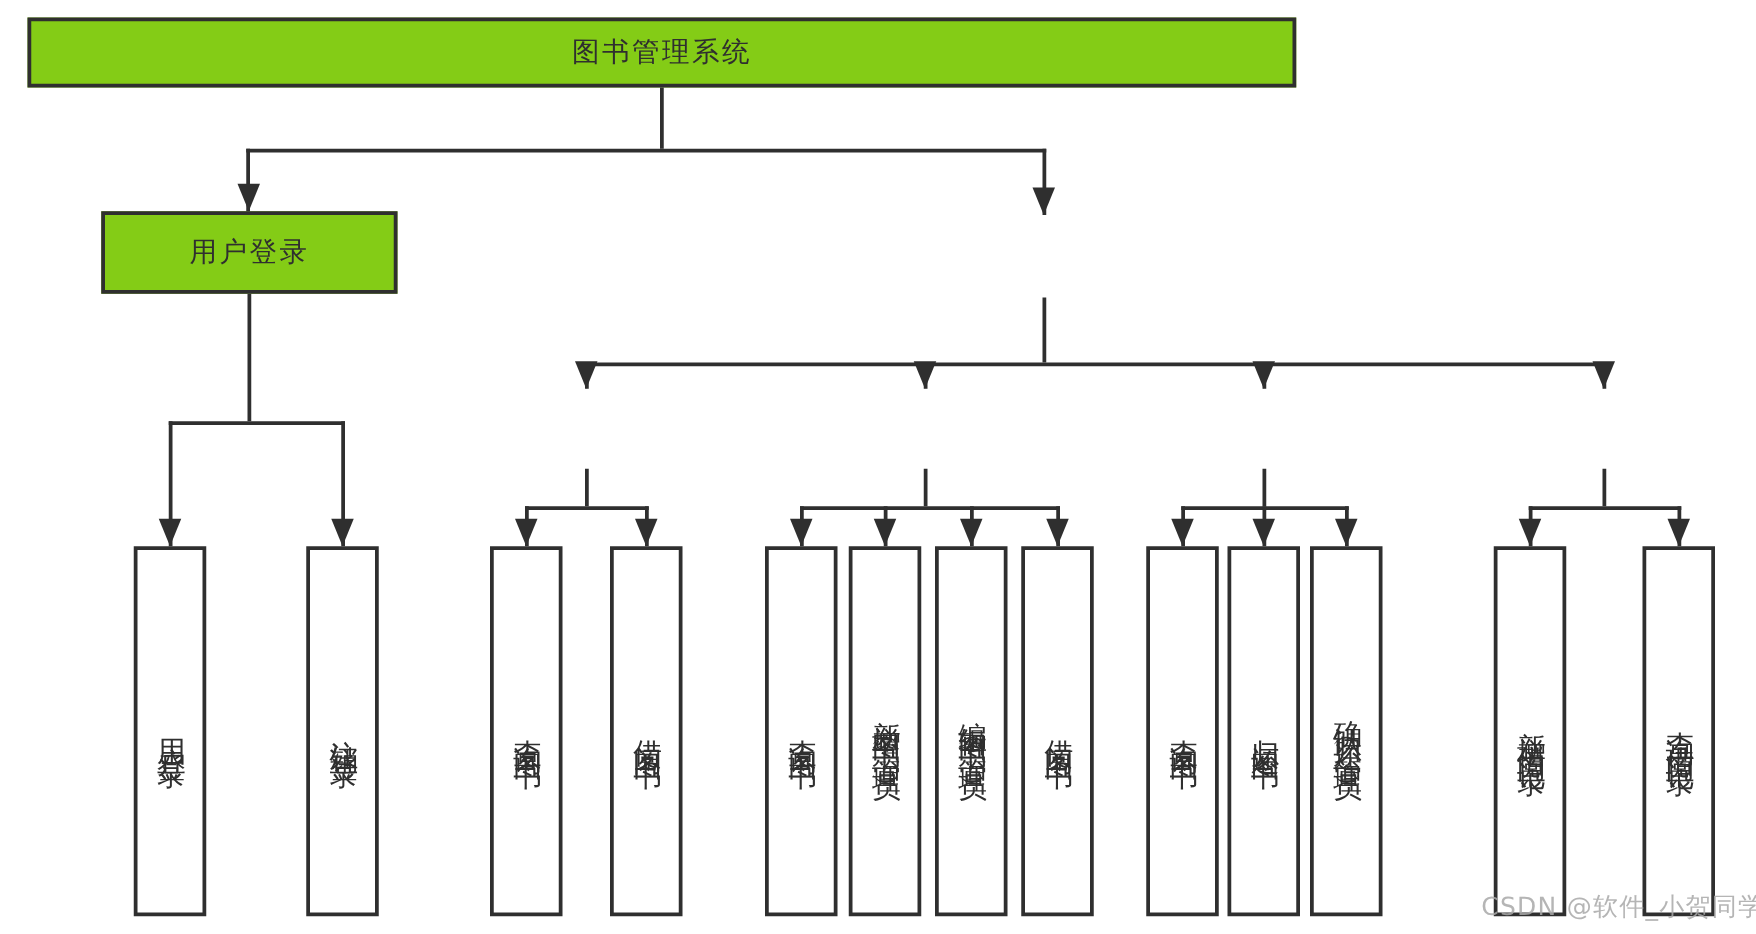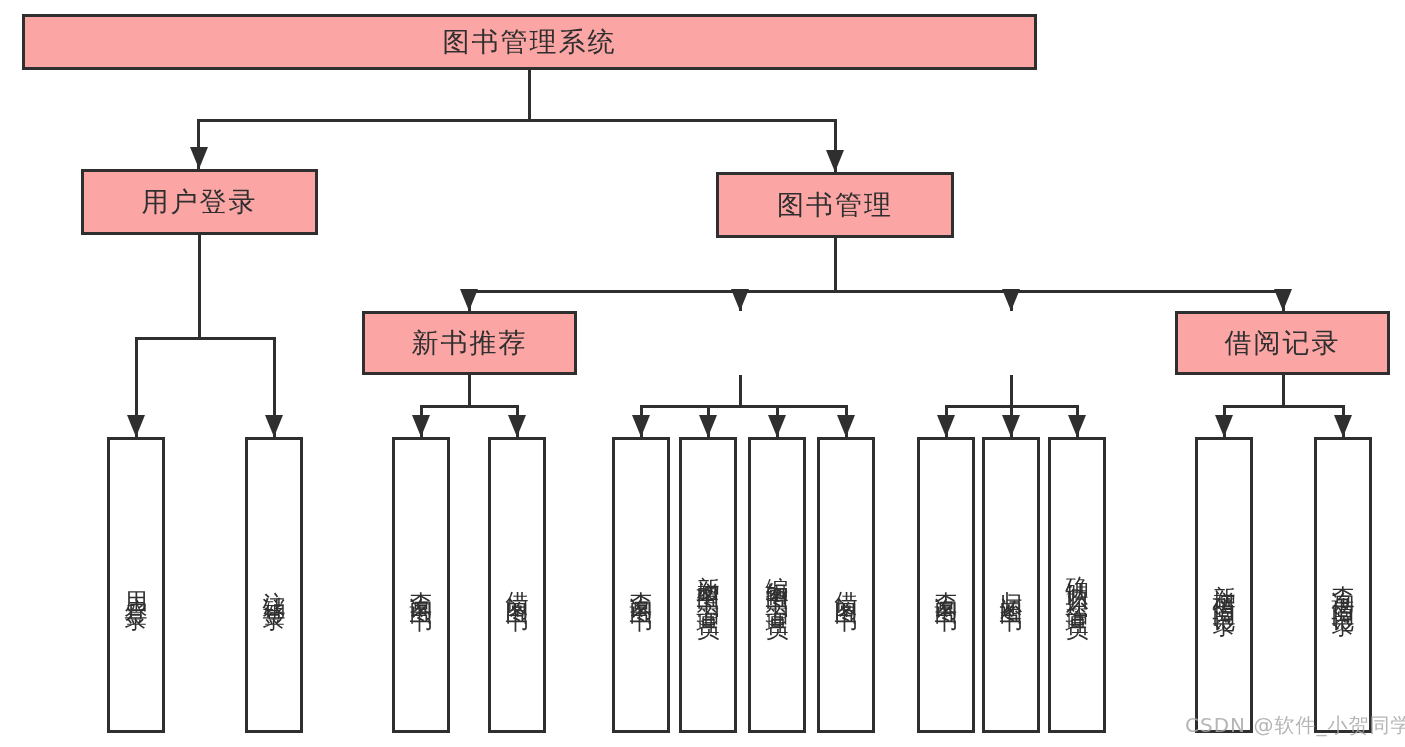--- a/index.html
+++ b/index.html
@@ -1,22 +1,22 @@
 <!DOCTYPE html>
 <html><head>
 <meta charset="utf-8">
 <style>
   * { margin:0; padding:0; box-sizing:border-box; }
   html,body { background:#ffffff; }
   body { font-family:"DejaVu Sans", sans-serif; color:#2f2f2f; }
   .canvas { position:relative; width:1405px; height:747px; background:#ffffff; overflow:hidden; }
 
-  .box { position:absolute; border:3px solid #2f2f2f; background:#fca5a5;
+  .box { position:absolute; border:3px solid #2f2f2f; background:#84cc16;
          display:flex; align-items:center; justify-content:center;
-         font-size:27px; letter-spacing:2px; }
+         font-size:22px; letter-spacing:2px; }
   .vbox { position:absolute; border:3px solid #2f2f2f; background:#ffffff;
           display:flex; align-items:center; justify-content:center; }
   .vbox span { writing-mode:vertical-rl; text-orientation:mixed;
                font-size:23px; letter-spacing:6px; line-height:1; }
 
   .line { position:absolute; background:#2f2f2f; }
   .arrow { position:absolute; width:0; height:0;
            border-left:9px solid transparent; border-right:9px solid transparent;
            border-top:22px solid #2f2f2f; }
 
@@ -29,30 +29,21 @@
 <div class="canvas">
 
   <div class="box" style="left:22px;top:14px;width:1015px;height:56px">
     <span>图书管理系统</span>
   </div>
 
   <div class="box" style="left:81px;top:169px;width:237px;height:66px">
     <span>用户登录</span>
   </div>
 
-  <div class="box" style="left:716px;top:172px;width:238px;height:66px">
-    <span>图书管理</span>
-  </div>
 
-  <div class="box" style="left:362px;top:311px;width:215px;height:64px">
-    <span>新书推荐</span>
-  </div>
-  <div class="box" style="left:1175px;top:311px;width:215px;height:64px">
-    <span>借阅记录</span>
-  </div>
 
   <div class="vbox" style="left:107px;top:437px;width:58px;height:296px">
     <span>用户登录</span>
   </div>
   <div class="vbox" style="left:245px;top:437px;width:58px;height:296px">
     <span>注销登录</span>
   </div>
 
   <div class="vbox" style="left:392px;top:437px;width:58px;height:296px">
     <span>查询图书</span>

